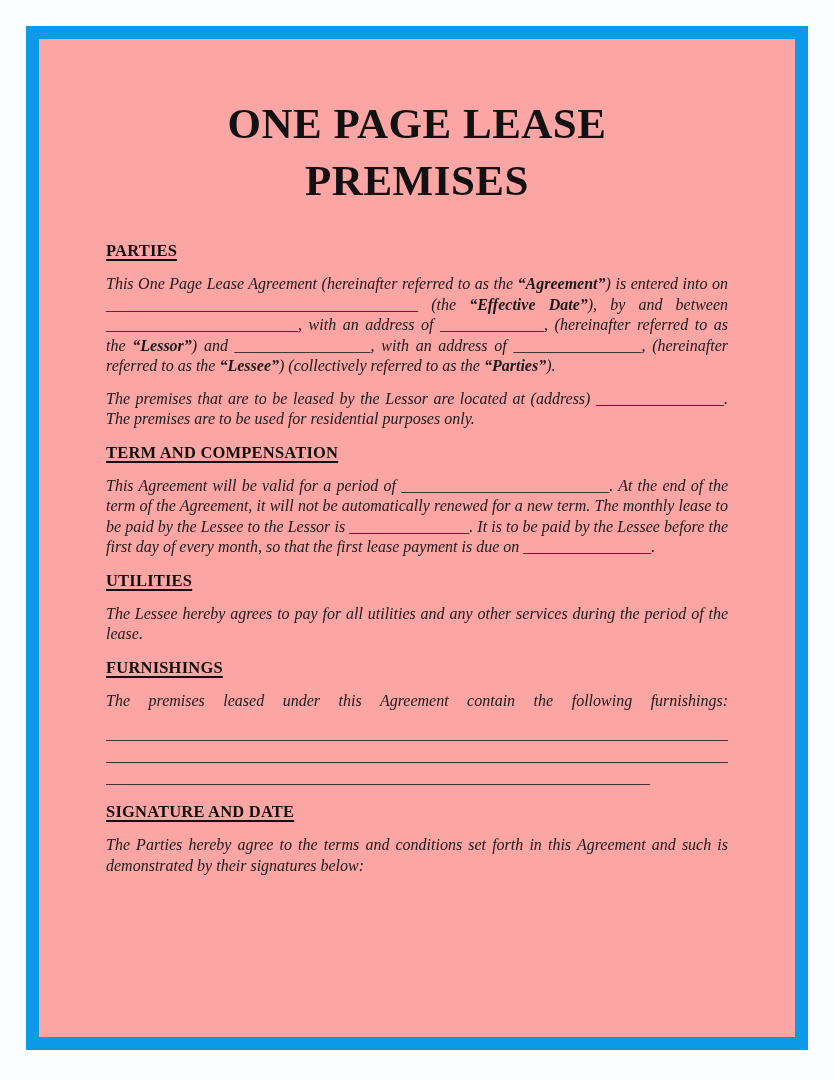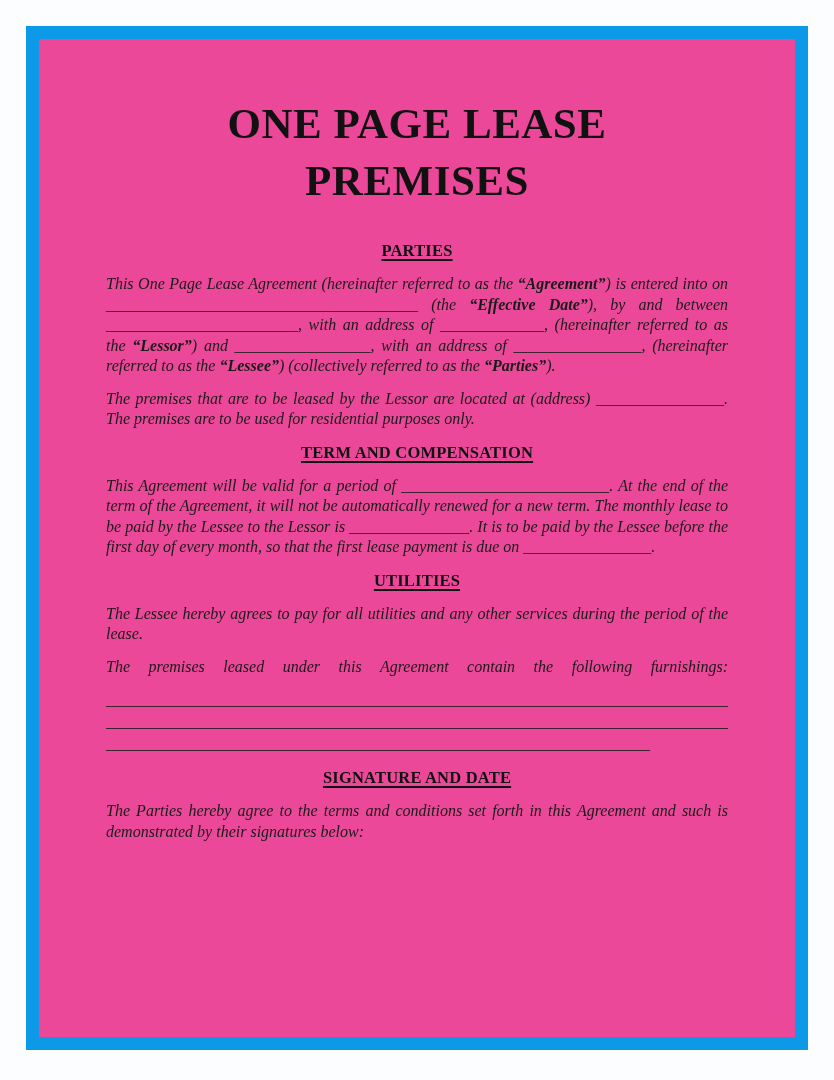--- a/index.html
+++ b/index.html
@@ -33,21 +33,20 @@
   }
   h2 {
     font-size: 16.5px;
     font-weight: bold;
     color: #111111;
     margin: 13px 0 13px 0;
     letter-spacing: 0.2px;
     text-decoration: underline;
     text-underline-offset: 3px;
     text-decoration-thickness: 1.6px;
-    text-align: center;
   }
   p.para {
     font-size: 16px;
     line-height: 20.5px;
     text-align: justify;
     margin: 0 0 12px 0;
     font-style: italic;
   }
   p.para strong { font-weight: bold; }
   .force-last { text-align-last: justify; }
@@ -58,21 +57,21 @@
     margin: 0;
     white-space: nowrap;
     overflow: hidden;
     width: 100%;
   }
   p.blank-line.short { width: 88%; }
 </style>
 </head>
 <body style="background: rgb(251, 253, 254);">
 
-<div class="frame" style="border-color: rgb(11, 153, 232); background: #ec4899;">
+<div class="frame" style="border-color: rgb(11, 153, 232); background: #fca5a5;">
   <div class="content" style="color: rgb(26, 26, 26);">
 
     <h1><span>ONE PAGE LEASE</span><br><span>PREMISES</span></h1>
 
     <section>
       <h2>PARTIES</h2>
       <p class="para"><span>This One Page Lease Agreement (hereinafter referred to as the </span><strong>“Agreement”</strong><span>) is entered into on _______________________________________ (the </span><strong>“Effective Date”</strong><span>), by and between ________________________, with an address of _____________, (hereinafter referred to as the </span><strong>“Lessor”</strong><span>) and _________________, with an address of ________________, (hereinafter referred to as the </span><strong>“Lessee”</strong><span>) (collectively referred to as the </span><strong>“Parties”</strong><span>).</span></p>
     </section>
 
     <section>
@@ -83,20 +82,21 @@
       <h2>TERM AND COMPENSATION</h2>
       <p class="para"><span>This Agreement will be valid for a period of __________________________. At the end of the term of the Agreement, it will not be automatically renewed for a new term. The monthly lease to be paid by the Lessee to the Lessor is _______________. It is to be paid by the Lessee before the first day of every month, so that the first lease payment is due on ________________.</span></p>
     </section>
 
     <section>
       <h2>UTILITIES</h2>
       <p class="para"><span>The Lessee hereby agrees to pay for all utilities and any other services during the period of the lease.</span></p>
     </section>
 
     <section>
+      <h2>FURNISHINGS</h2>
       <p class="para force-last"><span>The premises leased under this Agreement contain the following furnishings:</span></p>
       <div class="blanks">
         <p class="blank-line">________________________________________________________________________________</p>
         <p class="blank-line">________________________________________________________________________________</p>
         <p class="blank-line short">____________________________________________________________________</p>
       </div>
     </section>
 
     <section>
       <h2>SIGNATURE AND DATE</h2>

